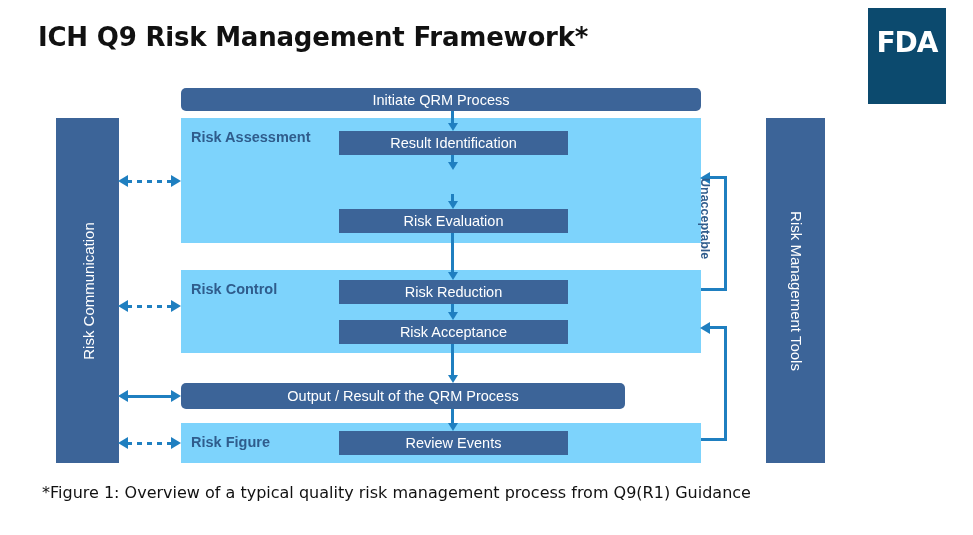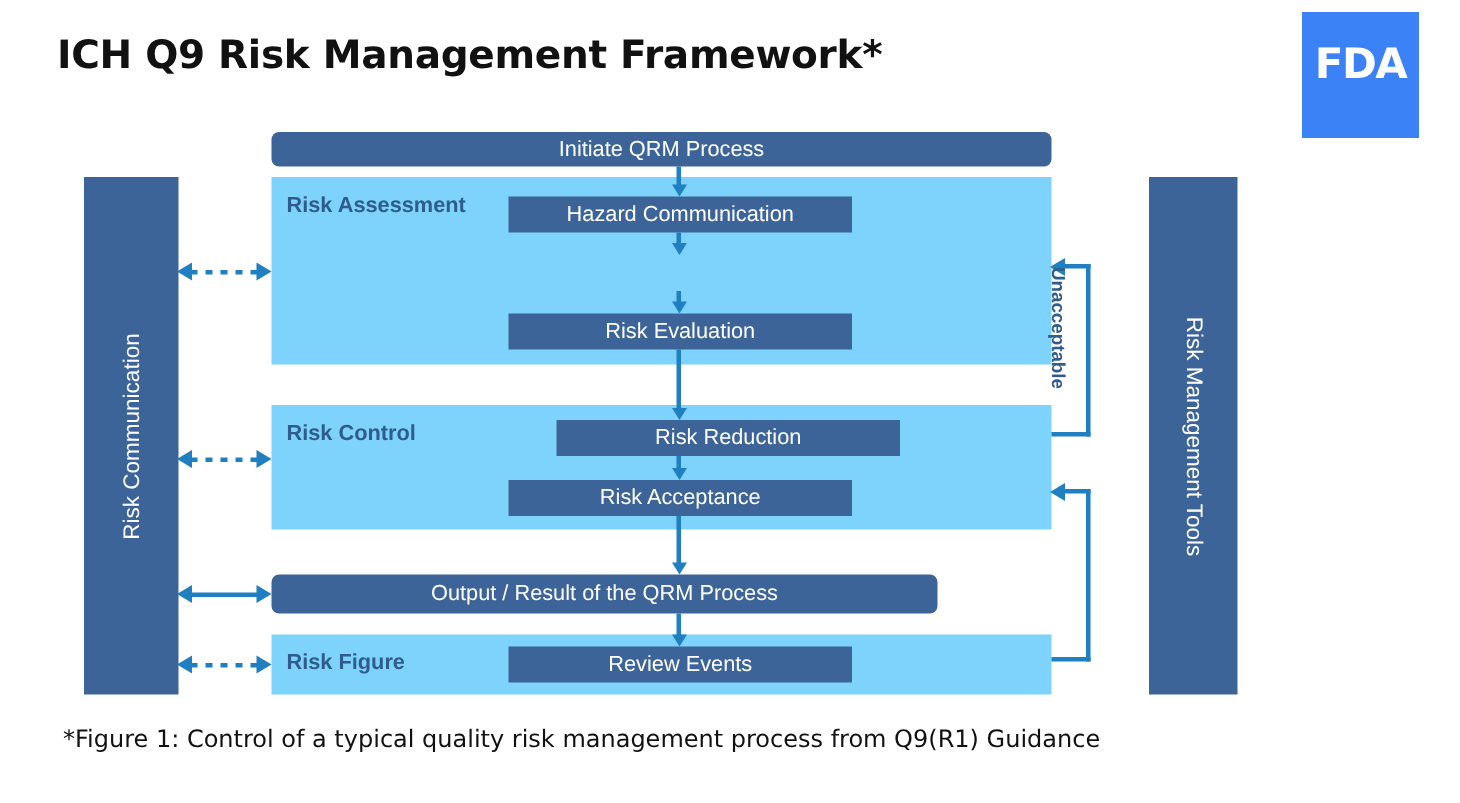--- a/index.html
+++ b/index.html
@@ -9,22 +9,22 @@
   }
   .stage{position:absolute;left:0;top:0;width:973px;height:535px;}
 
   
   #page-title{
     position:absolute;left:38px;top:22px;width:700px;
     font-size:26px;font-weight:bold;color:#111111;letter-spacing:-0.2px;
     font-family:"DejaVu Sans","Liberation Sans",sans-serif;
   }
   #fda-logo{
-    position:absolute;left:868px;top:8px;width:78px;height:84px;
-    background:#3b82f6;
+    position:absolute;left:868px;top:8px;width:78px;height:96px;
+    background:#0c4a6e;
   }
   #fda-logo .fda-text{
     position:absolute;left:0;top:18px;width:78px;text-align:center;
     color:#ffffff;font-size:28px;font-weight:bold;letter-spacing:-1px;
     font-family:"DejaVu Sans","Liberation Sans",sans-serif;
   }
 
   
   .sidebar{
     position:absolute;background:#3C6498;
@@ -54,21 +54,21 @@
     display:flex;align-items:center;justify-content:center;
     font-size:14.5px;white-space:nowrap;
   }
   .rounded{border-radius:5px;}
   #bar-initiate-qrm{left:181px;top:88px;width:520px;height:23px;text-align:center;}
   #bar-output-result{left:181px;top:383px;width:444px;height:26px;}
   .step{left:339px;width:229px;height:24px;}
   #step-hazard-identification{top:131px;}
   #step-risk-analysis{top:170px;}
   #step-risk-evaluation{top:209px;}
-  #step-risk-reduction{top:280px;margin-left:32px;}
+  #step-risk-reduction{top:280px;}
   #step-risk-acceptance{top:320px;}
   #step-review-events{top:431px;}
 
   
   .vconn{position:absolute;left:451px;width:3px;background:#1F7FC0;}
   .vconn::after{
     content:"";position:absolute;left:-3.5px;bottom:-7px;
     border-left:5px solid transparent;border-right:5px solid transparent;
     border-top:8px solid #1F7FC0;
   }
@@ -154,21 +154,21 @@
   </div>
 
   <div class="panel" id="panel-risk-control">
     <div class="panel-title">Risk Control</div>
   </div>
 
   <div class="panel" id="panel-risk-review">
     <div class="panel-title">Risk Figure</div>
   </div>
 
-  <div class="procbar step" id="step-hazard-identification">Hazard Communication</div>
+  <div class="procbar step" id="step-hazard-identification">Result Identification</div>
   <div class="procbar step" id="step-risk-evaluation">Risk Evaluation</div>
   <div class="procbar step" id="step-risk-reduction">Risk Reduction</div>
   <div class="procbar step" id="step-risk-acceptance">Risk Acceptance</div>
   <div class="procbar step" id="step-review-events">Review Events</div>
 
   <div class="procbar rounded" id="bar-output-result">Output / Result of the QRM Process</div>
 
   <div class="vconn" id="conn-initiate-to-hazard"></div>
   <div class="vconn" id="conn-hazard-to-analysis"></div>
   <div class="vconn" id="conn-analysis-to-evaluation"></div>
@@ -206,15 +206,15 @@
   </div>
   <div id="label-unacceptable">Unacceptable</div>
 
   <div class="loop" id="loop-review">
     <div class="seg-top"></div>
     <div class="seg-v"></div>
     <div class="seg-bot"></div>
     <div class="arrowhead"></div>
   </div>
 
-  <div id="figure-caption">*Figure 1: Control of a typical quality risk management process from Q9(R1) Guidance</div>
+  <div id="figure-caption">*Figure 1: Overview of a typical quality risk management process from Q9(R1) Guidance</div>
 
 </div>
 
 </body></html>

